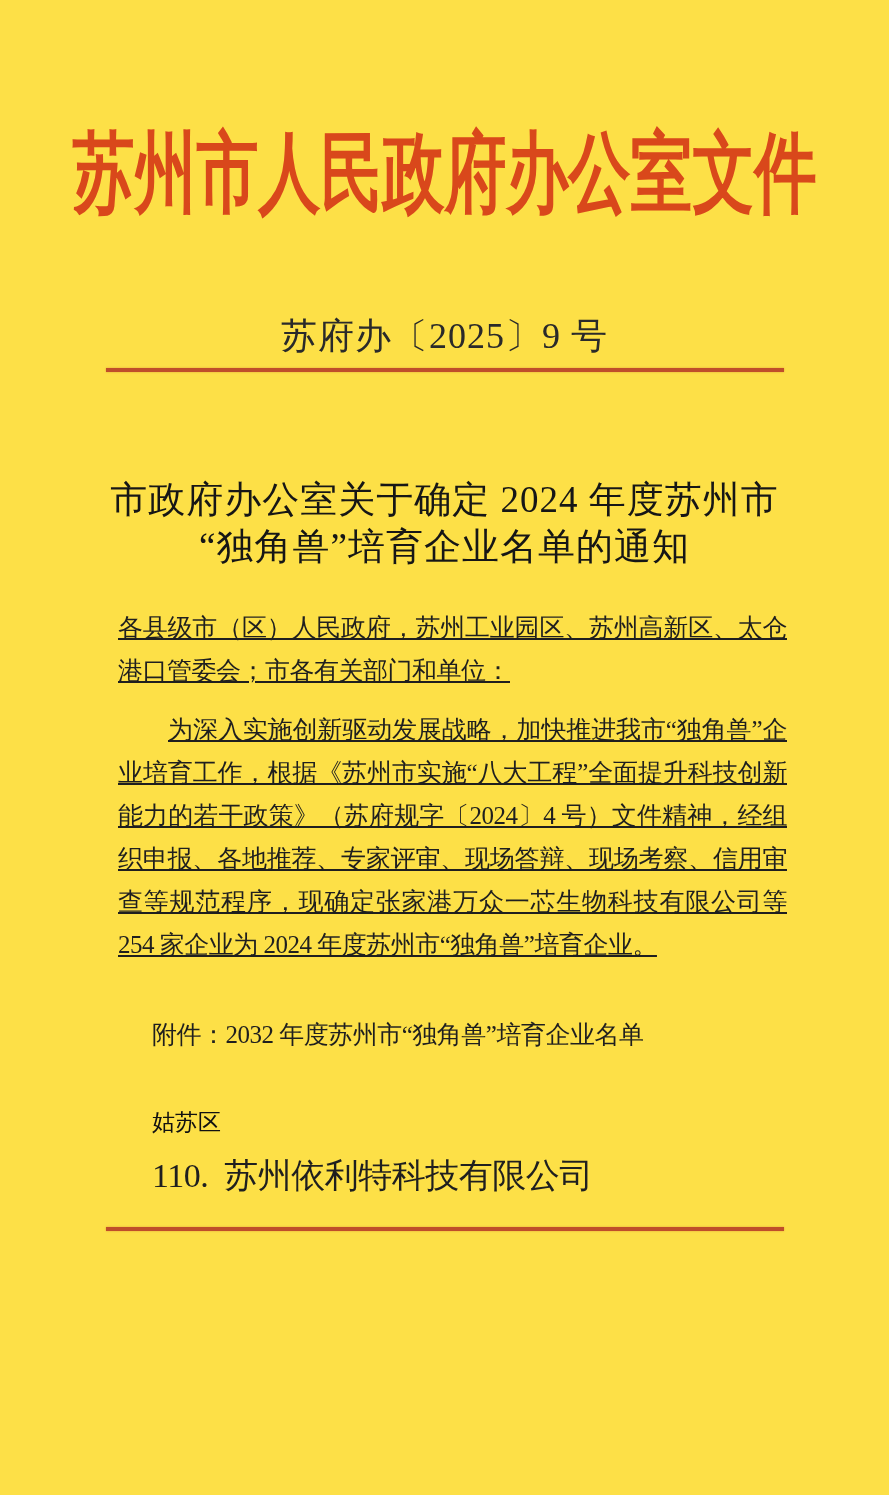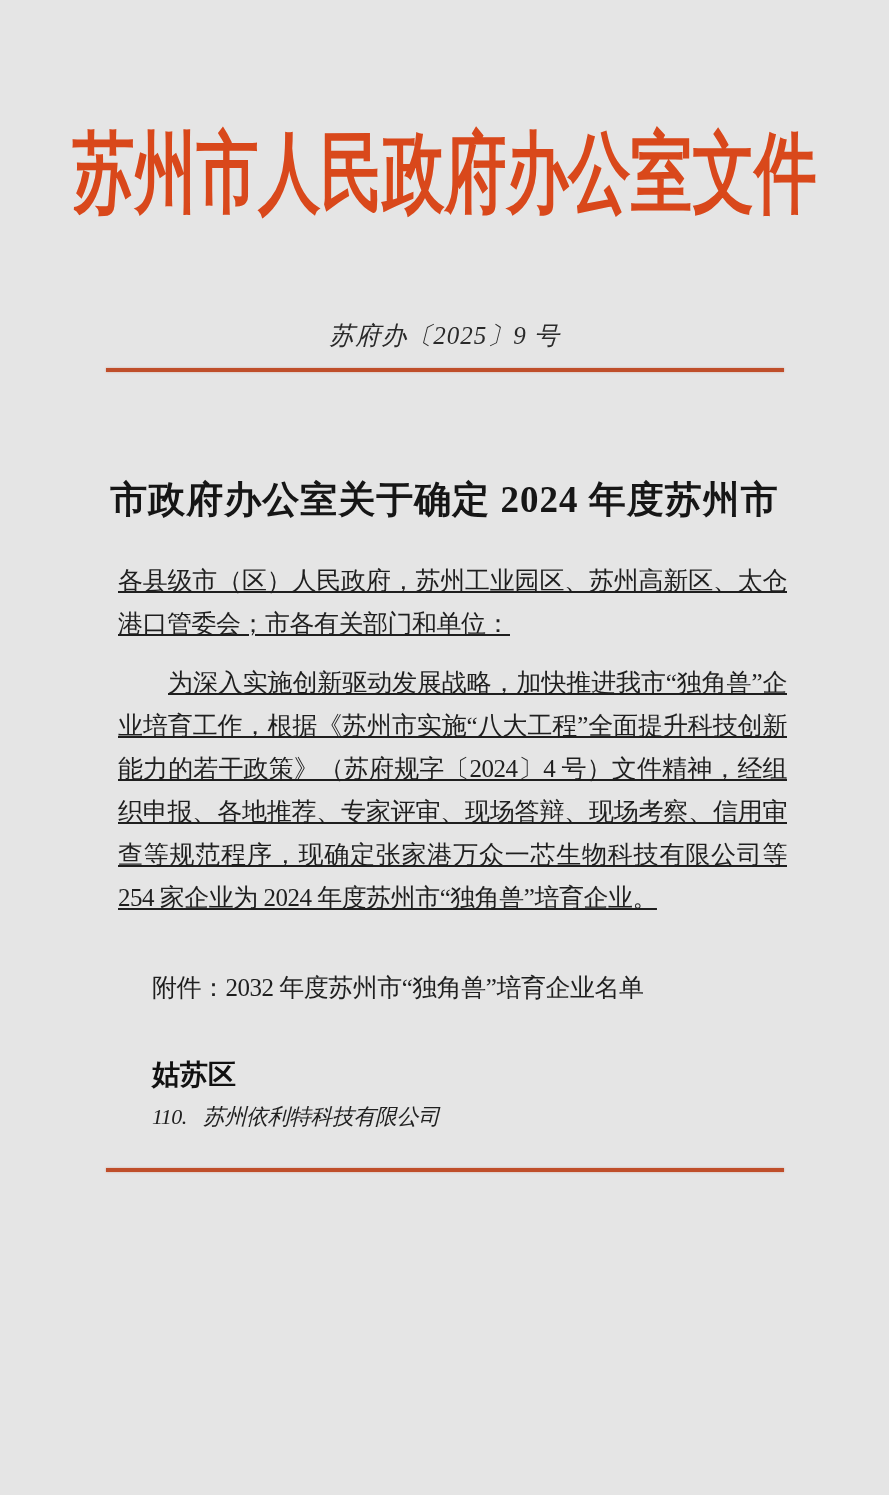--- a/index.html
+++ b/index.html
@@ -6,21 +6,21 @@
     margin: 0;
     padding: 0;
     background: #ffffff;
     font-family: "Liberation Serif", "DejaVu Serif", serif;
   }
   .page {
     position: relative;
     width: 889px;
     height: 1495px;
     margin: 0 auto;
-    background: #e5e5e5;
+    background: #fde047;
     overflow: hidden;
   }
   
   .masthead {
     margin-top: 126px;
     height: 104px;
     text-align: center;
   }
   .masthead-text {
     display: inline-block;
@@ -31,42 +31,41 @@
     white-space: nowrap;
     letter-spacing: 0px;
     transform: scaleY(1.42);
     transform-origin: center top;
     font-family: "Liberation Serif", "DejaVu Serif", serif;
   }
   
   .doc-number {
     margin-top: 88px;
     text-align: center;
-    font-size: 25px;
+    font-size: 36px;
     line-height: 36px;
     color: #2a2a2a;
     letter-spacing: 1px;
-    font-style: italic;
   }
   
   .rule {
     width: 678px;
     margin-left: auto;
     margin-right: auto;
     height: 4px;
     background: #bf4e2a;
     box-shadow: 0 0 2px rgba(191, 78, 42, 0.45);
   }
   .rule-top { margin-top: 14px; }
   .rule-bottom { margin-top: 30px; }
   
   .doc-title {
     margin-top: 104px;
     text-align: center;
-    font-weight: 700;
+    font-weight: 400;
     font-size: 37px;
     line-height: 47px;
     color: #161616;
     letter-spacing: 1px;
   }
   
   .body-block {
     margin: 0 102px 0 118px;
     color: #1f1f1f;
   }
@@ -85,33 +84,32 @@
   .attachment {
     margin-top: 47px;
     padding-left: 34px;
     font-size: 25px;
     line-height: 43px;
     letter-spacing: -0.5px;
   }
   .region-heading {
     margin-top: 46px;
     padding-left: 34px;
-    font-size: 28px;
+    font-size: 23px;
     line-height: 40px;
-    font-weight: 700;
+    font-weight: 400;
     color: #111;
     font-family: "Liberation Sans", "DejaVu Sans", sans-serif;
   }
   .company-line {
-    margin-top: 0;
+    margin-top: 12px;
     padding-left: 34px;
-    font-size: 22px;
+    font-size: 34px;
     line-height: 43px;
     letter-spacing: -0.5px;
-    font-style: italic;
   }
   .company-number {
     display: inline-block;
     margin-right: 16px;
   }
 </style>
 </head>
 <body>
 
 <div class="page">
@@ -119,20 +117,21 @@
   <div class="masthead">
     <span class="masthead-text">苏州市人民政府办公室文件</span>
   </div>
 
   <div class="doc-number">苏府办〔2025〕9 号</div>
 
   <div class="rule rule-top"></div>
 
   <div class="doc-title">
     <div>市政府办公室关于确定 2024 年度苏州市</div>
+    <div>“独角兽”培育企业名单的通知</div>
   </div>
 
   <div class="body-block">
 
     <p class="para salutation">各县级市（区）人民政府，苏州工业园区、苏州高新区、太仓港口管委会；市各有关部门和单位：</p>
 
     <p class="para indent-2 p2">为深入实施创新驱动发展战略，加快推进我市“独角兽”企业培育工作，根据《苏州市实施“八大工程”全面提升科技创新能力的若干政策》（苏府规字〔2024〕4 号）文件精神，经组织申报、各地推荐、专家评审、现场答辩、现场考察、信用审查等规范程序，现确定张家港万众一芯生物科技有限公司等 254 家企业为 2024 年度苏州市“独角兽”培育企业。</p>
 
 
     <div class="attachment">附件：2032 年度苏州市“独角兽”培育企业名单</div>

